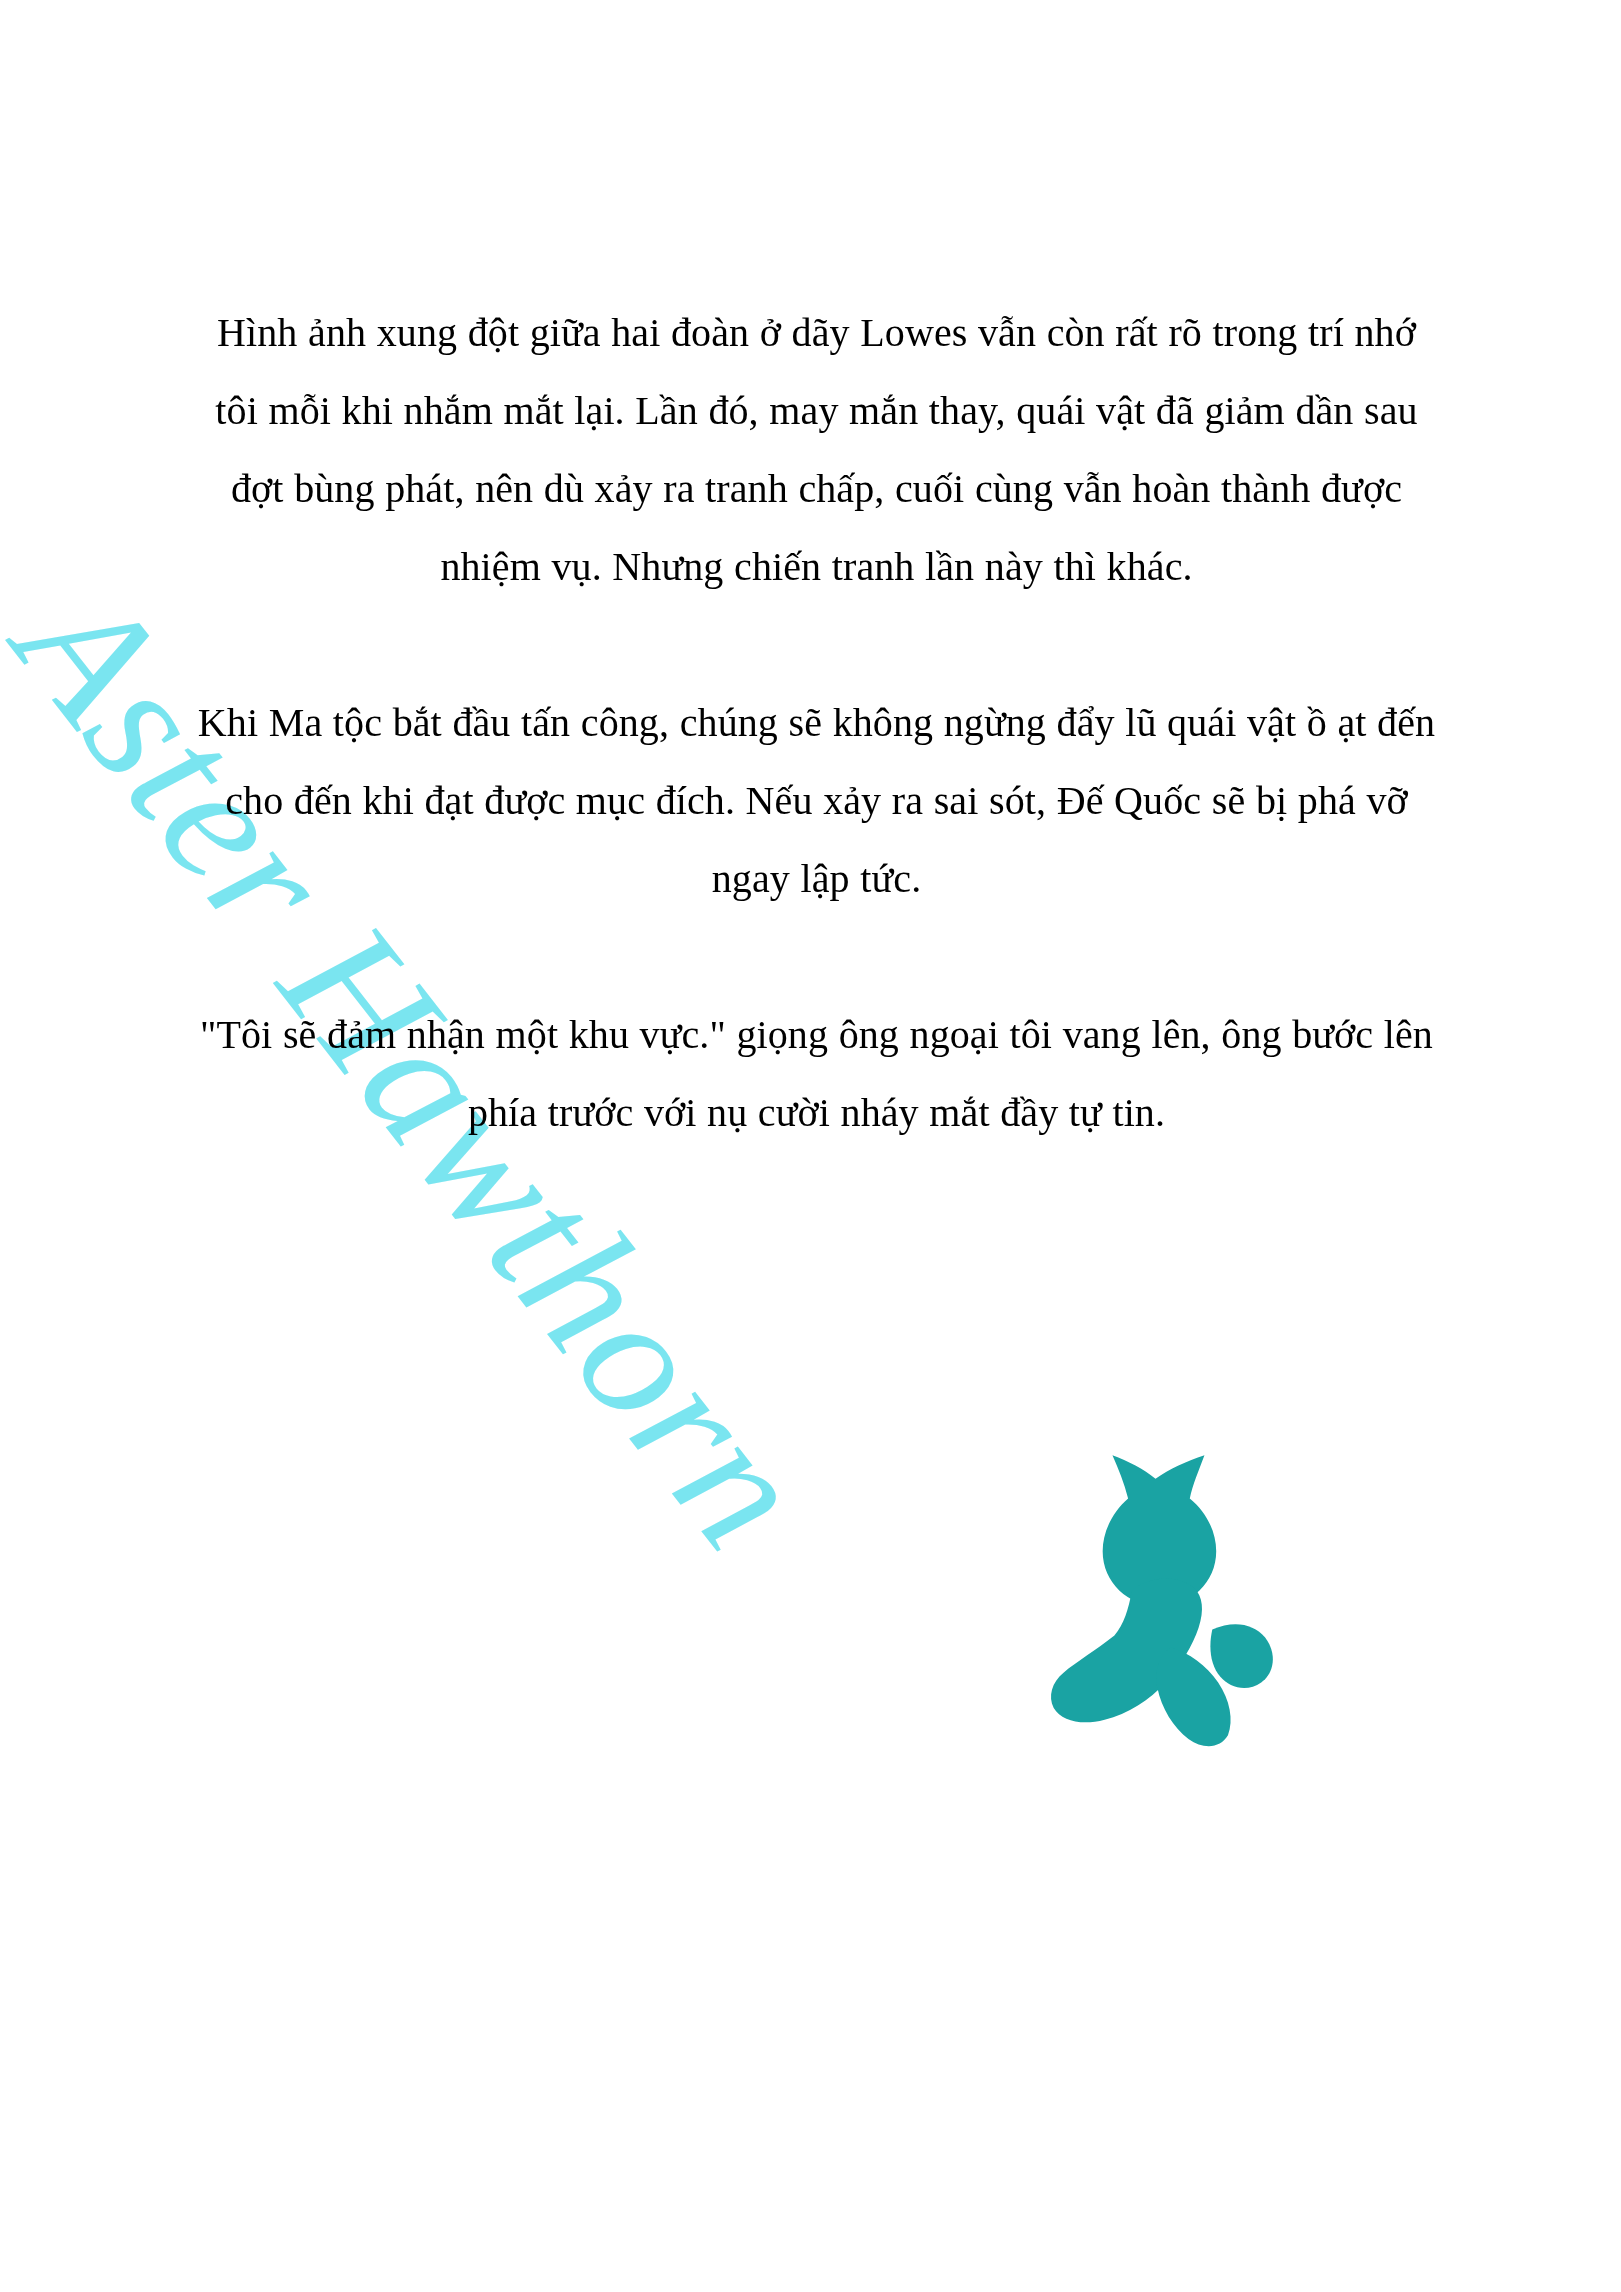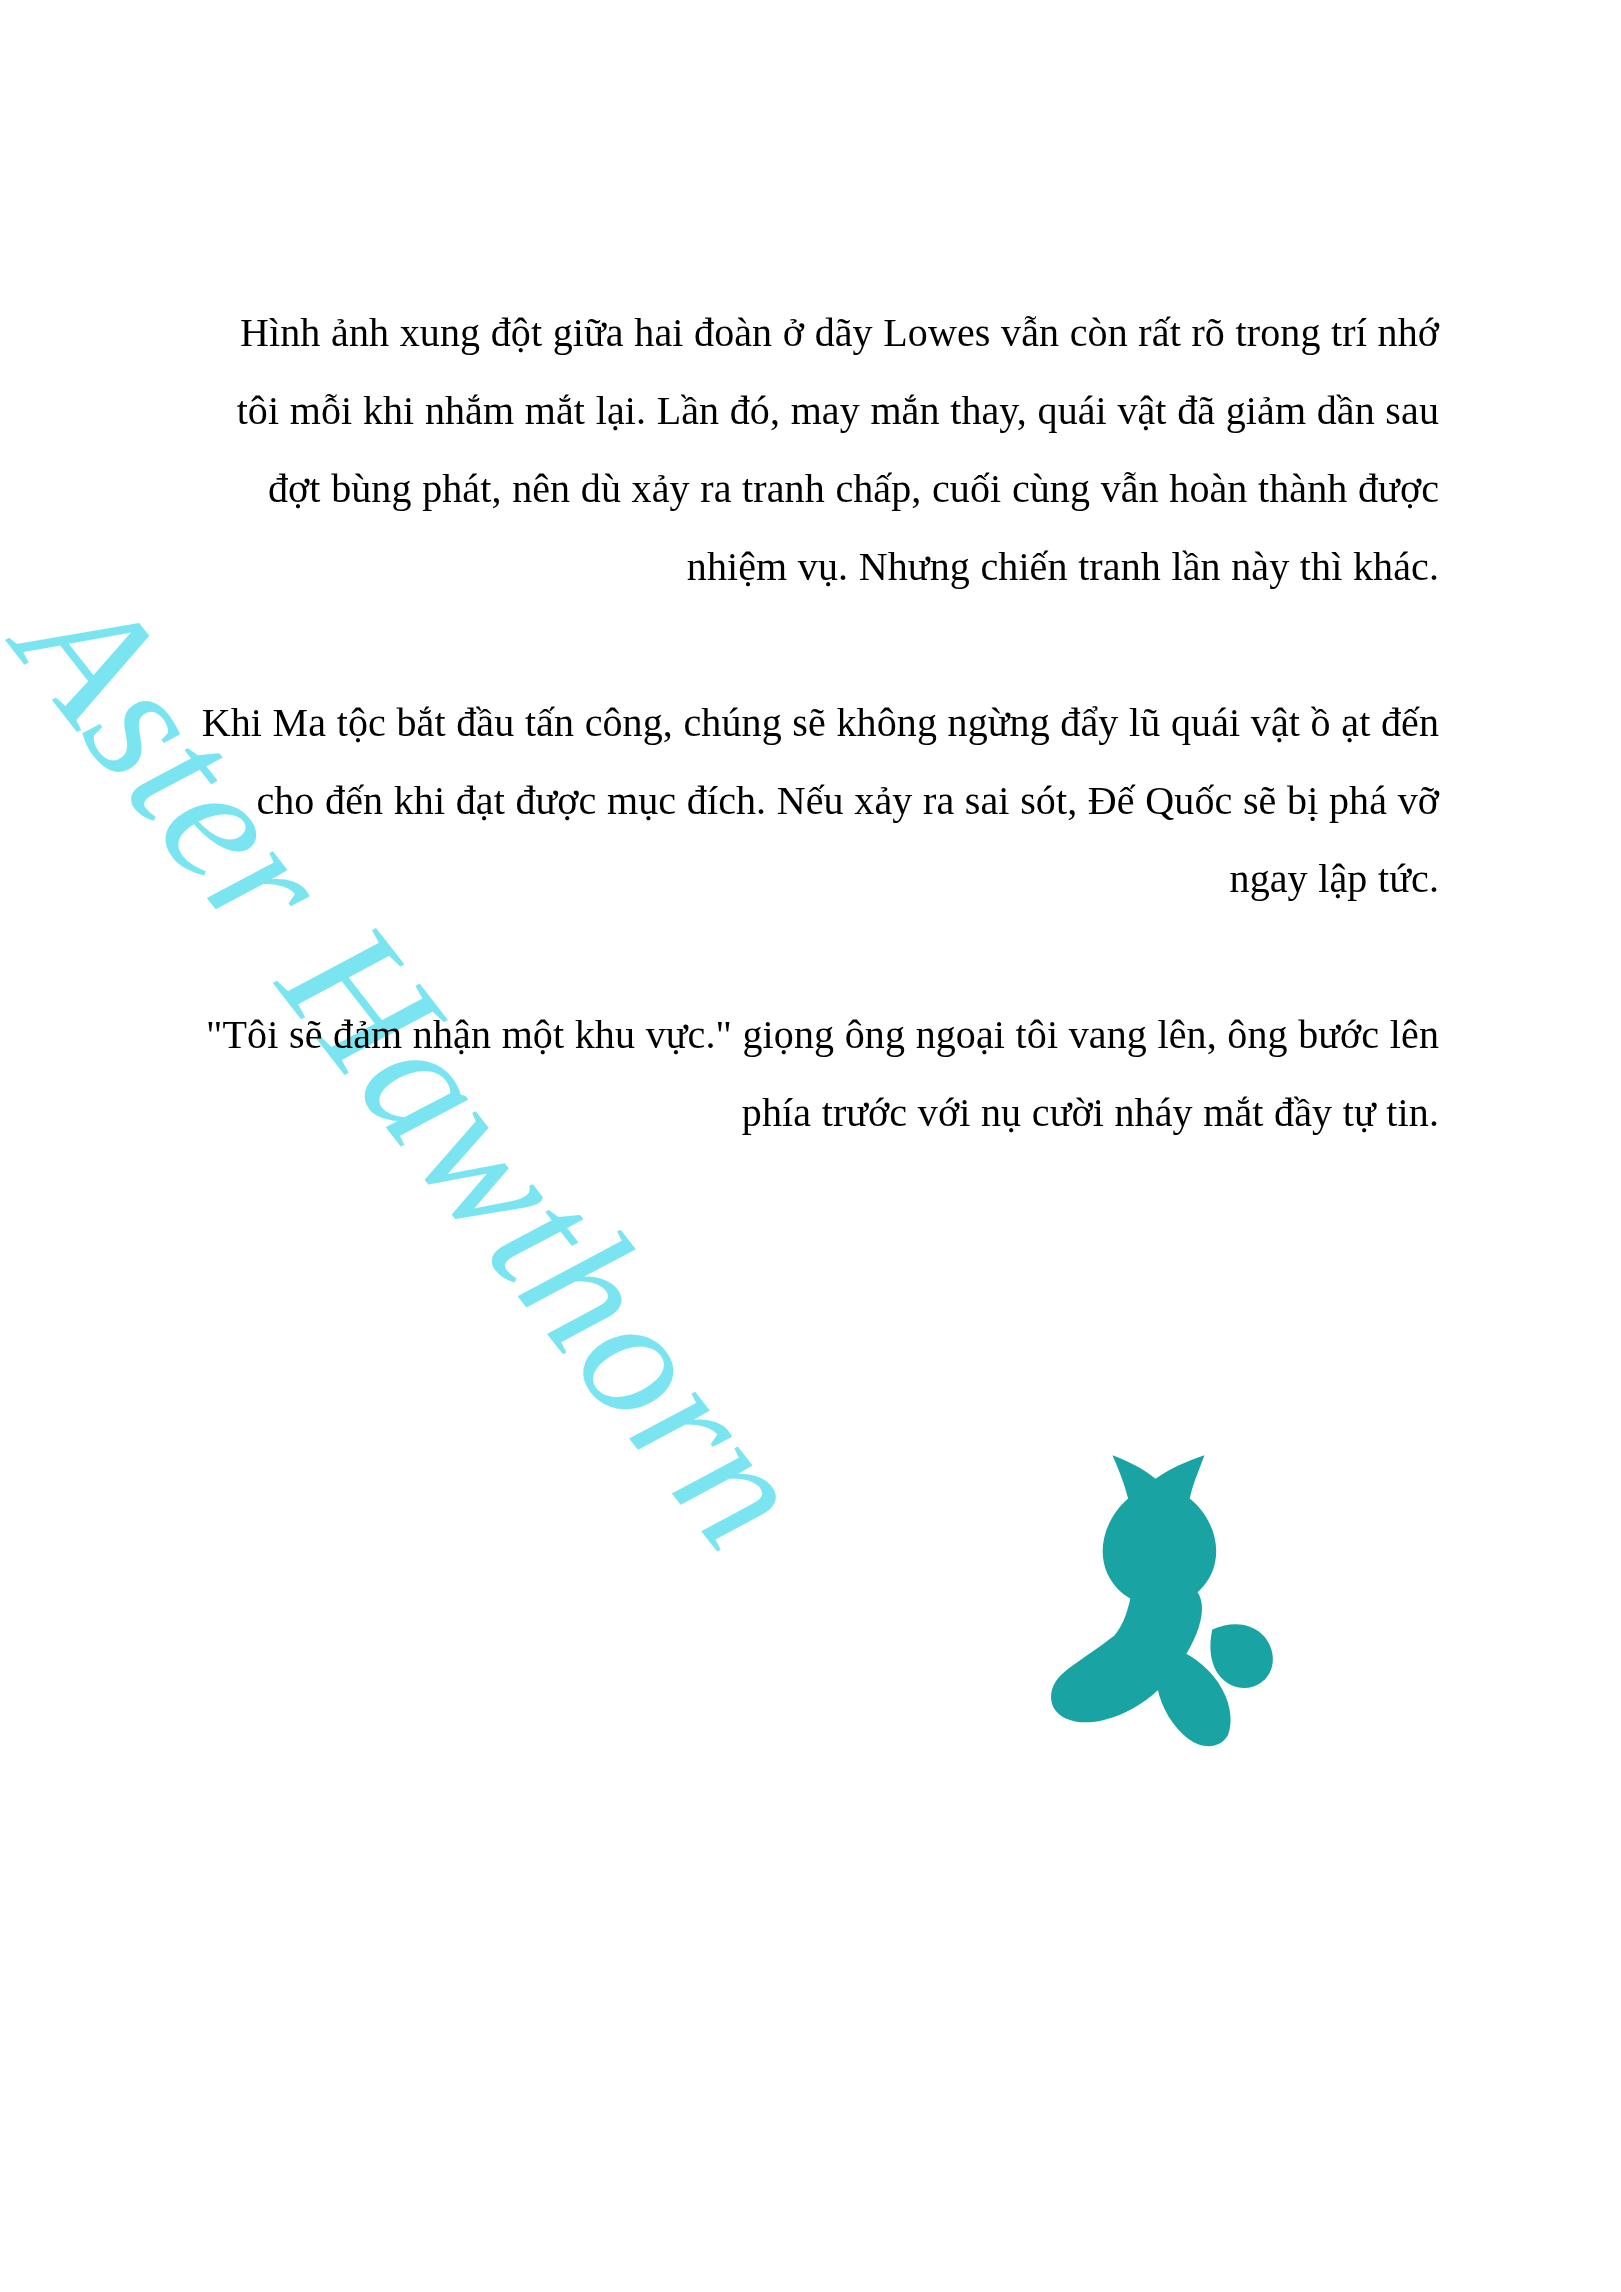--- a/index.html
+++ b/index.html
@@ -28,21 +28,21 @@
   }
 
   .para {
     font-family: "Liberation Serif", "DejaVu Serif", serif;
     font-size: 40px;
     line-height: 78px;
     color: #000000;
     margin: 0 0 78px 0;
     letter-spacing: 0.1px;
     word-spacing: 0.5px;
-    text-align: right;
+    text-align: center;
     white-space: pre-wrap;
   }
 
   .para:last-child { margin-bottom: 0; }
 
   
   .wm-text-layer {
     position: absolute;
     left: 0;
     top: 0;

